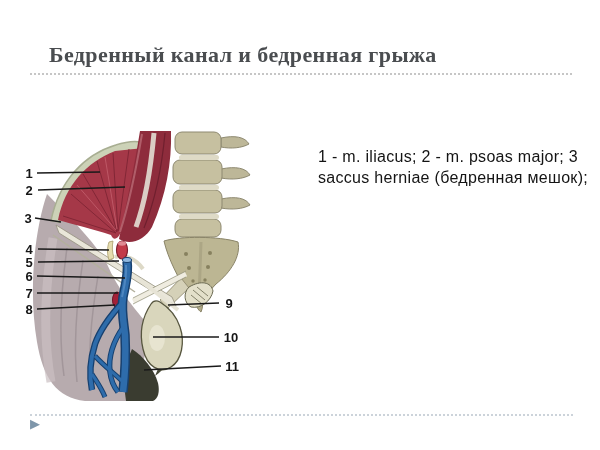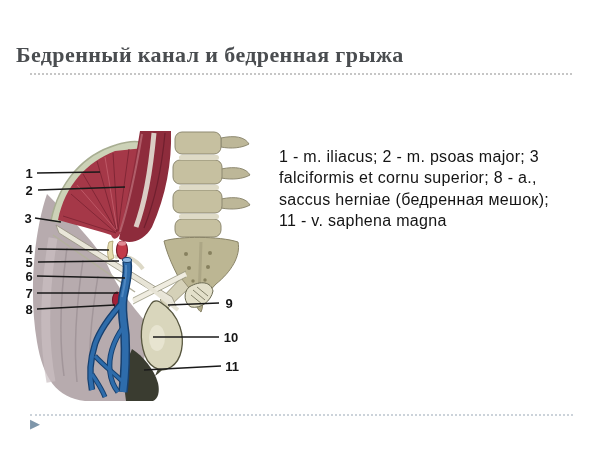--- a/index.html
+++ b/index.html
@@ -4,40 +4,40 @@
 <style>
   :root{
     --page-bg:#ffffff; --title-color:#4a4d50; --rule-color:#c6c6c6;
     --footer-rule-color:#ccd3da; --legend-color:#141414; --arrow-color:#7e96aa;
   }
   html,body{margin:0;padding:0;}
   body{background:#fff;font-family:"Liberation Sans",sans-serif;}
   .slide{position:relative;width:600px;height:450px;background:var(--page-bg);overflow:hidden;}
 
   .slide-title{
-    position:absolute;left:16px;top:42px;margin:0;
+    position:absolute;left:49px;top:42px;margin:0;
     font-family:"Liberation Serif",serif;font-weight:700;font-size:22px;
     letter-spacing:0.4px;color:var(--title-color);white-space:nowrap;
   }
   .title-rule{
     position:absolute;left:30px;top:73px;width:542px;height:0;
     border-top:2px dotted var(--rule-color);
   }
 
   .anatomy-figure{position:absolute;left:5px;top:130px;width:265px;height:275px;margin:0;}
   .anatomy-figure svg{display:block;}
   .anatomy-figure text{
     font-family:"Liberation Sans",sans-serif;font-size:13px;font-weight:700;fill:#161616;
   }
 
   .legend{
     position:absolute;left:279px;top:146px;width:320px;
     font-size:16px;line-height:21.3px;letter-spacing:0.3px;color:var(--legend-color);
   }
-  .legend-line{white-space:nowrap;}
+  .legend-line{white-space:nowrap;margin-left:39px;}
 
   .footer-rule{
     position:absolute;left:30px;top:414px;width:543px;height:0;
     border-top:2px dotted var(--footer-rule-color);
   }
   .footer-arrow{
     position:absolute;left:30px;top:417px;
     font-size:13px;line-height:13px;color:var(--arrow-color);
   }
 </style>
@@ -185,21 +185,19 @@
         <text x="24" y="183.5">8</text>
         <text x="224" y="177.5">9</text>
         <text x="226" y="211.5">10</text>
         <text x="227" y="240.5">11</text>
       </g>
     </svg>
   </figure>
 
   <div class="legend">
     <div class="legend-line">1 - m. iliacus; 2 - m. psoas major; 3</div>
-    <div class="legend-line">falciformis et cornu superior; 8 - a.,</div>
     <div class="legend-line">saccus herniae (бедренная мешок);</div>
-    <div class="legend-line">11 - v. saphena magna</div>
   </div>
 
   <div class="footer-rule"></div>
   <div class="footer-arrow">▶</div>
 
 </div>
 
 </body></html>

